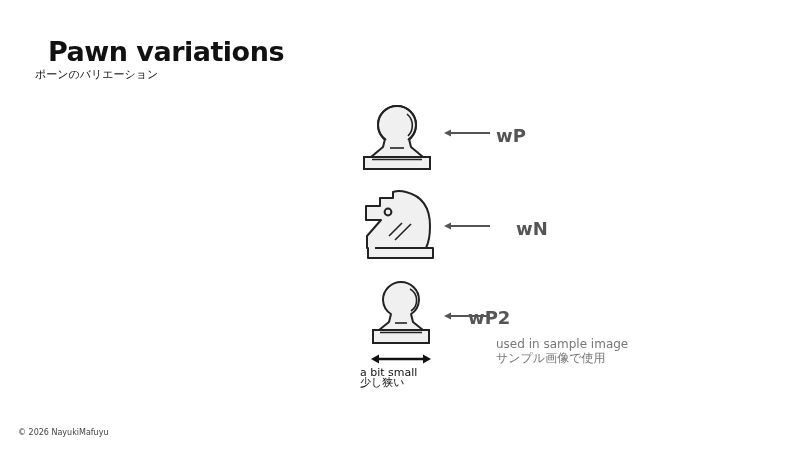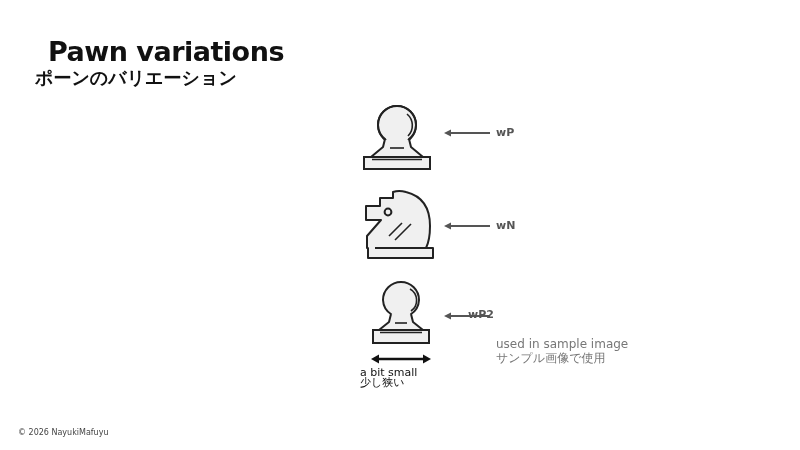--- a/index.html
+++ b/index.html
@@ -5,26 +5,26 @@
     html, body { margin: 0; padding: 0; }
     body {
       width: 800px; height: 450px; background: #ffffff; position: relative; overflow: hidden;
       font-family: "DejaVu Sans", "Liberation Sans", sans-serif; color: #111;
     }
     .title {
       position: absolute; left: 48px; top: 38px; font-size: 27px; font-weight: bold;
       letter-spacing: -0.5px; color: #111; line-height: 1;
     }
     .subtitle {
-      position: absolute; left: 35px; top: 69px; font-size: 18px; font-weight: bold; color: #111; line-height: 1;
+      position: absolute; left: 35px; top: 69px; font-size: 11px; font-weight: normal; color: #111; line-height: 1;
     }
     .piece { position: absolute; }
     .arrow { position: absolute; }
     .label {
-      position: absolute; font-size: 11px; font-weight: bold; color: #555; line-height: 1;
+      position: absolute; font-size: 18px; font-weight: bold; color: #555; line-height: 1;
     }
     .note {
       position: absolute; font-size: 12px; color: #777; line-height: 14px; margin-top: 16px;
     }
     .small-note {
       position: absolute; font-size: 11px; color: #111; text-align: left; line-height: 14px; width: 80px;
     }
     .footer {
       position: absolute; left: 18px; top: 428px; font-size: 8px; color: #444;
     }
@@ -56,21 +56,21 @@
   <path d="M29 4 L29 10 L16 10 L16 18 L2 18 L2 32 L17 32 L3 48 L3 60 L4 60 L4 70 L69 70 L69 60 L62 60 Q66 52 66 38 Q66 10 42 4 Q35 2 29 4 Z" fill="#f0f0f0" stroke="#222" stroke-width="2" stroke-linejoin="round"></path>
   <circle cx="24" cy="24" r="3.4" fill="none" stroke="#222" stroke-width="2"></circle>
   <line x1="25" y1="48" x2="38" y2="35" stroke="#222" stroke-width="1.6"></line>
   <line x1="31" y1="52" x2="47" y2="36" stroke="#222" stroke-width="1.6"></line>
   <line x1="11" y1="60" x2="62" y2="60" stroke="#222" stroke-width="1.8"></line>
 </svg>
 <svg class="arrow" style="left:444px;top:221px" width="46" height="10" viewBox="0 0 46 10">
   <line x1="4" y1="5" x2="46" y2="5" stroke="#555" stroke-width="2.2"></line>
   <path d="M0 5 L7 1.5 L7 8.5 Z" fill="#555"></path>
 </svg>
-<div class="label" style="left:496px;top:220px">wN</div>
+<div class="label" style="left:516px;top:220px">wN</div>
 
 <svg class="piece" style="left:370px;top:278px" width="62" height="68" viewBox="0 0 62 68">
   <path d="M21 36 L19 44 L9 52 L53 52 L43 44 L41 36 Z" fill="#f0f0f0" stroke="#222" stroke-width="2" stroke-linejoin="round"></path>
   <circle cx="31" cy="22" r="17.5" fill="#f0f0f0"></circle>
   <path d="M21.5 36.5 A18 18 0 0 1 13 22 A18 18 0 0 1 49 22 A18 18 0 0 1 40.5 36.5" fill="none" stroke="#222" stroke-width="2"></path>
   <path d="M40 11 A13 13 0 0 1 41 33" fill="none" stroke="#222" stroke-width="1.6"></path>
   <line x1="25" y1="45" x2="37" y2="45" stroke="#222" stroke-width="1.6"></line>
   <rect x="3" y="52" width="56" height="13" fill="#f0f0f0" stroke="#222" stroke-width="2"></rect>
   <line x1="10" y1="54.5" x2="52" y2="54.5" stroke="#222" stroke-width="1.6"></line>
 </svg>

